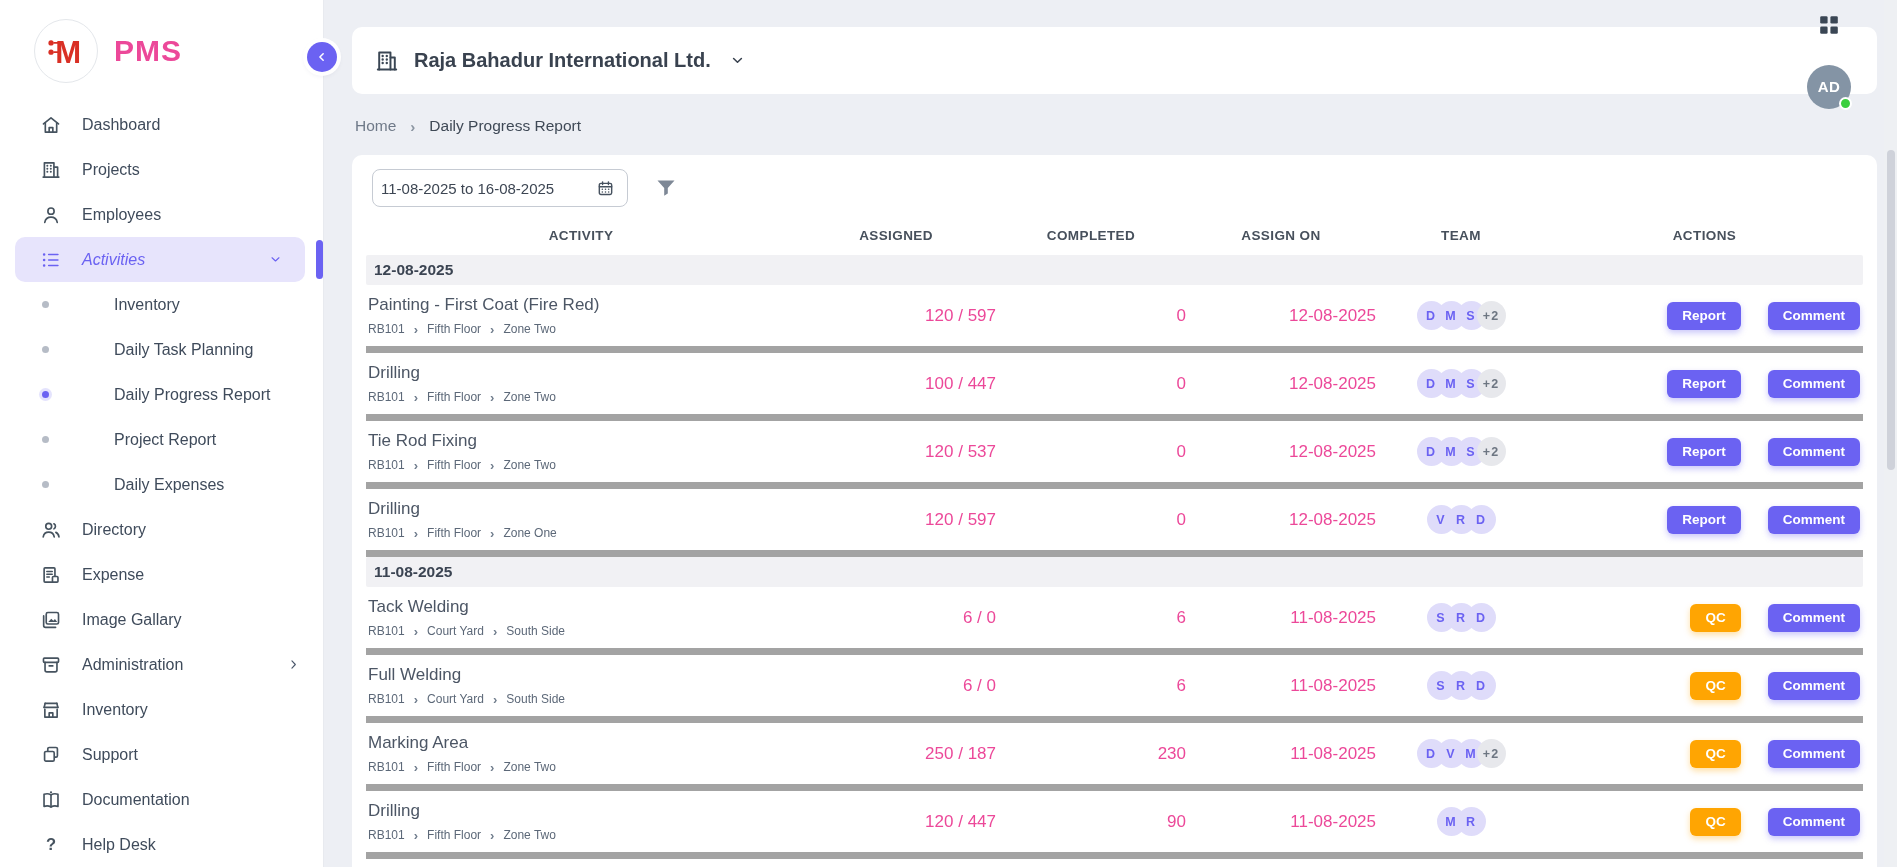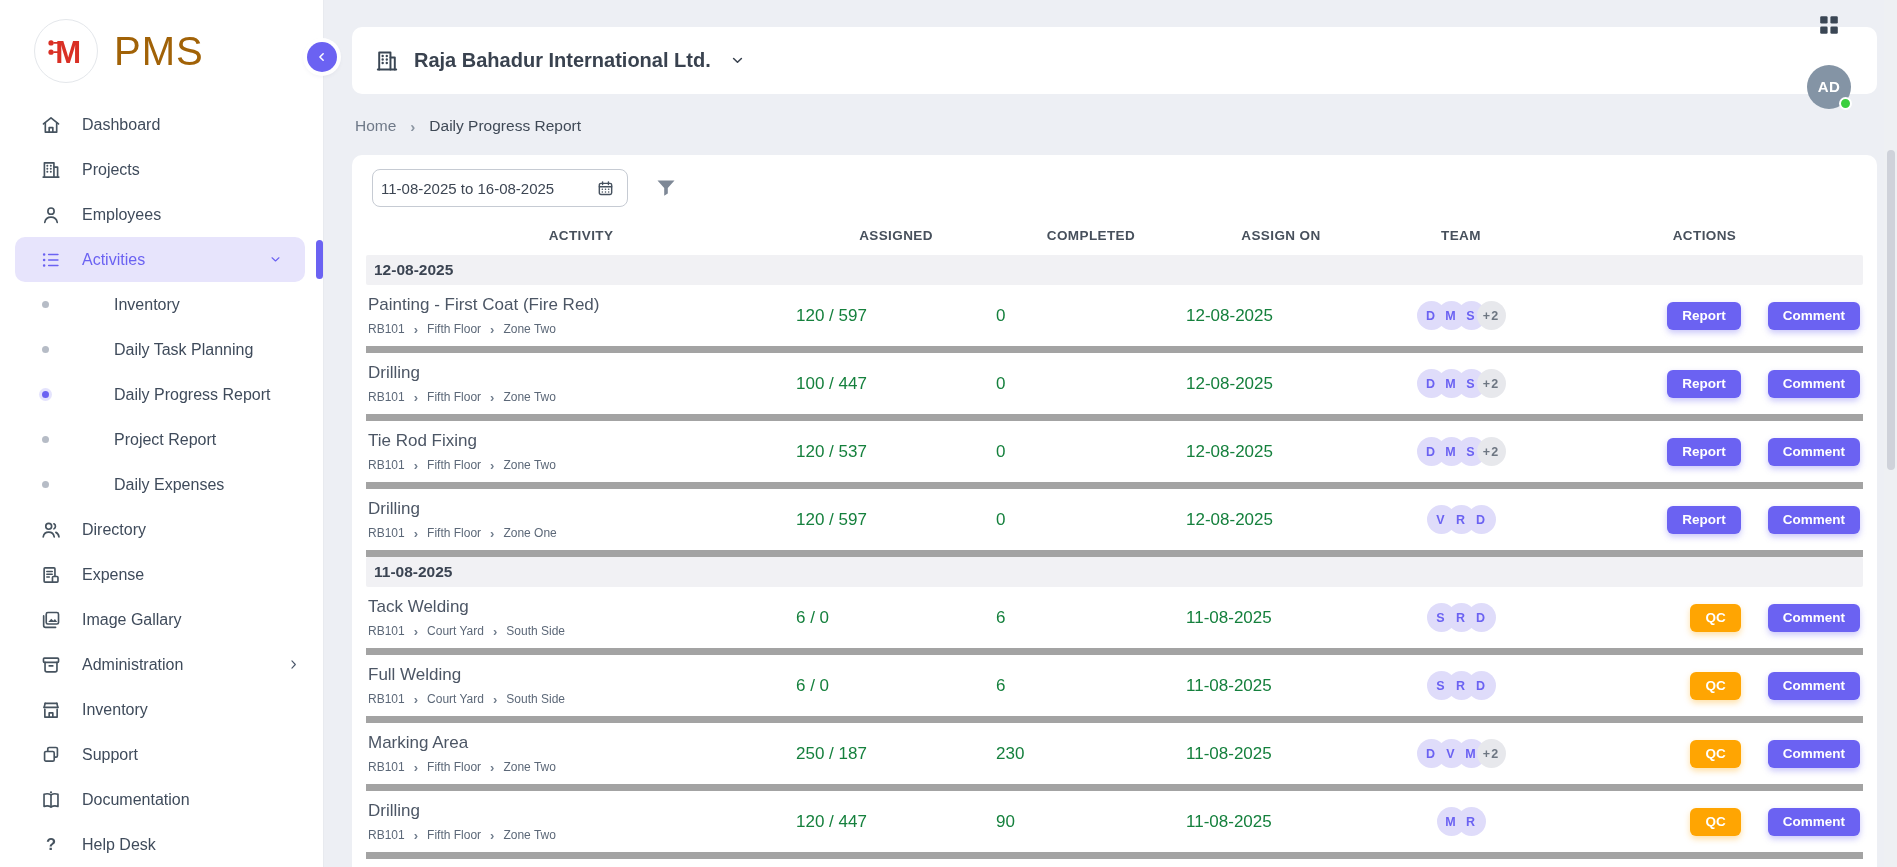--- a/index.html
+++ b/index.html
@@ -13,40 +13,40 @@
   
   .sidebar {
     position:absolute; left:0; top:0; width:323px; height:867px;
     background:#ffffff; box-shadow:1px 0 0 #e8eaef; z-index:3;
   }
   .logo-row { height:102px; display:flex; align-items:center; gap:16px; padding-left:34px; }
   .logo-circle {
     width:64px; height:64px; border-radius:50%; border:1px solid #e4e7eb;
     display:flex; align-items:center; justify-content:center; background:#fff;
   }
-  .brand-name { font-size:40px; font-weight:normal; color:#a16207; letter-spacing:1px; }
+  .brand-name { font-size:30px; font-weight:bold; color:#ec4899; letter-spacing:1px; }
   .collapse-btn {
     position:absolute; left:307px; top:42px; width:30px; height:30px; border-radius:50%;
     background:var(--accent,#6b62f2); border:none; cursor:pointer; z-index:9;
     display:flex; align-items:center; justify-content:center; color:#fff;
     box-shadow:0 0 0 4px rgba(255,255,255,.95), 0 2px 6px rgba(40,40,90,.18);
   }
   .collapse-btn svg { width:14px; height:14px; }
   .nav { }
   .nav-item {
     height:45px; display:flex; align-items:center; gap:20px; padding-left:40px;
     font-size:16px; color:#3f4b5b; cursor:pointer; position:relative;
   }
   .nav-icon { width:22px; height:22px; color:#46535f; flex:0 0 22px; }
   .nav-icon svg { width:22px; height:22px; }
   .nav-chevron { margin-left:auto; margin-right:22px; color:#49566a; }
   .nav-chevron svg { width:15px; height:15px; }
   .nav-item.active {
     margin:0 18px 0 15px; padding-left:25px; border-radius:10px;
-    background:var(--accent-light,#e7e4fc); color:var(--accent,#6b62f2); font-weight:500;
+    background:var(--accent-light,#e7e4fc); color:var(--accent,#6b62f2); font-weight:500;font-style:italic;
   }
   .nav-item.active .nav-icon, .nav-item.active .nav-chevron { color:var(--accent,#6b62f2); }
   .active-bar {
     position:absolute; right:-18px; top:3px; width:7px; height:39px;
     border-radius:4px; background:var(--accent,#6b62f2);
   }
   .nav-item.sub { padding-left:42px; gap:0; }
   .dot { width:7px; height:7px; border-radius:50%; background:#b6bcc6; flex:0 0 7px; }
   .dot-active { background:var(--accent,#6b62f2); box-shadow:0 0 0 3px rgba(107,98,242,.18); }
   .nav-item.sub .nav-label { margin-left:65px; }
@@ -100,21 +100,21 @@
   }
   .group-bar {
     height:30px; line-height:30px; background:#f1f1f4; border-radius:2px;
     font-size:15.5px; font-weight:bold; color:#3b4452; padding-left:8px;
   }
   .trow { height:68px; border-bottom:7px solid #a3a3a3; }
   .c-act { padding-left:2px; }
   .act-title { font-size:17px; color:#4c5665; margin-bottom:7px; }
   .act-path { font-size:12px; color:#5c6878; display:flex; align-items:center; gap:9px; }
   .psep { color:#707d8d; font-size:13px; font-weight:bold; }
-  .c-mid { text-align:left; font-size:17px; color:#15803d; }
+  .c-mid { text-align:right; font-size:17px; color:#ec4899; }
   .c-team { display:flex; justify-content:center; align-items:center; }
   .tavatar {
     width:29px; height:29px; border-radius:50%; background:var(--chip,#dfdcfa);
     color:var(--accent,#6b62f2); font-size:12.5px; font-weight:600;
     display:flex; align-items:center; justify-content:center; margin-left:-9px;
     letter-spacing:1px;
   }
   .tavatar:first-child { margin-left:0; }
   .tavatar.more { background:#e7e8ec; color:#6d7682; }
   .c-actions { display:flex; justify-content:flex-end; align-items:center; gap:9px; padding-right:3px; }

